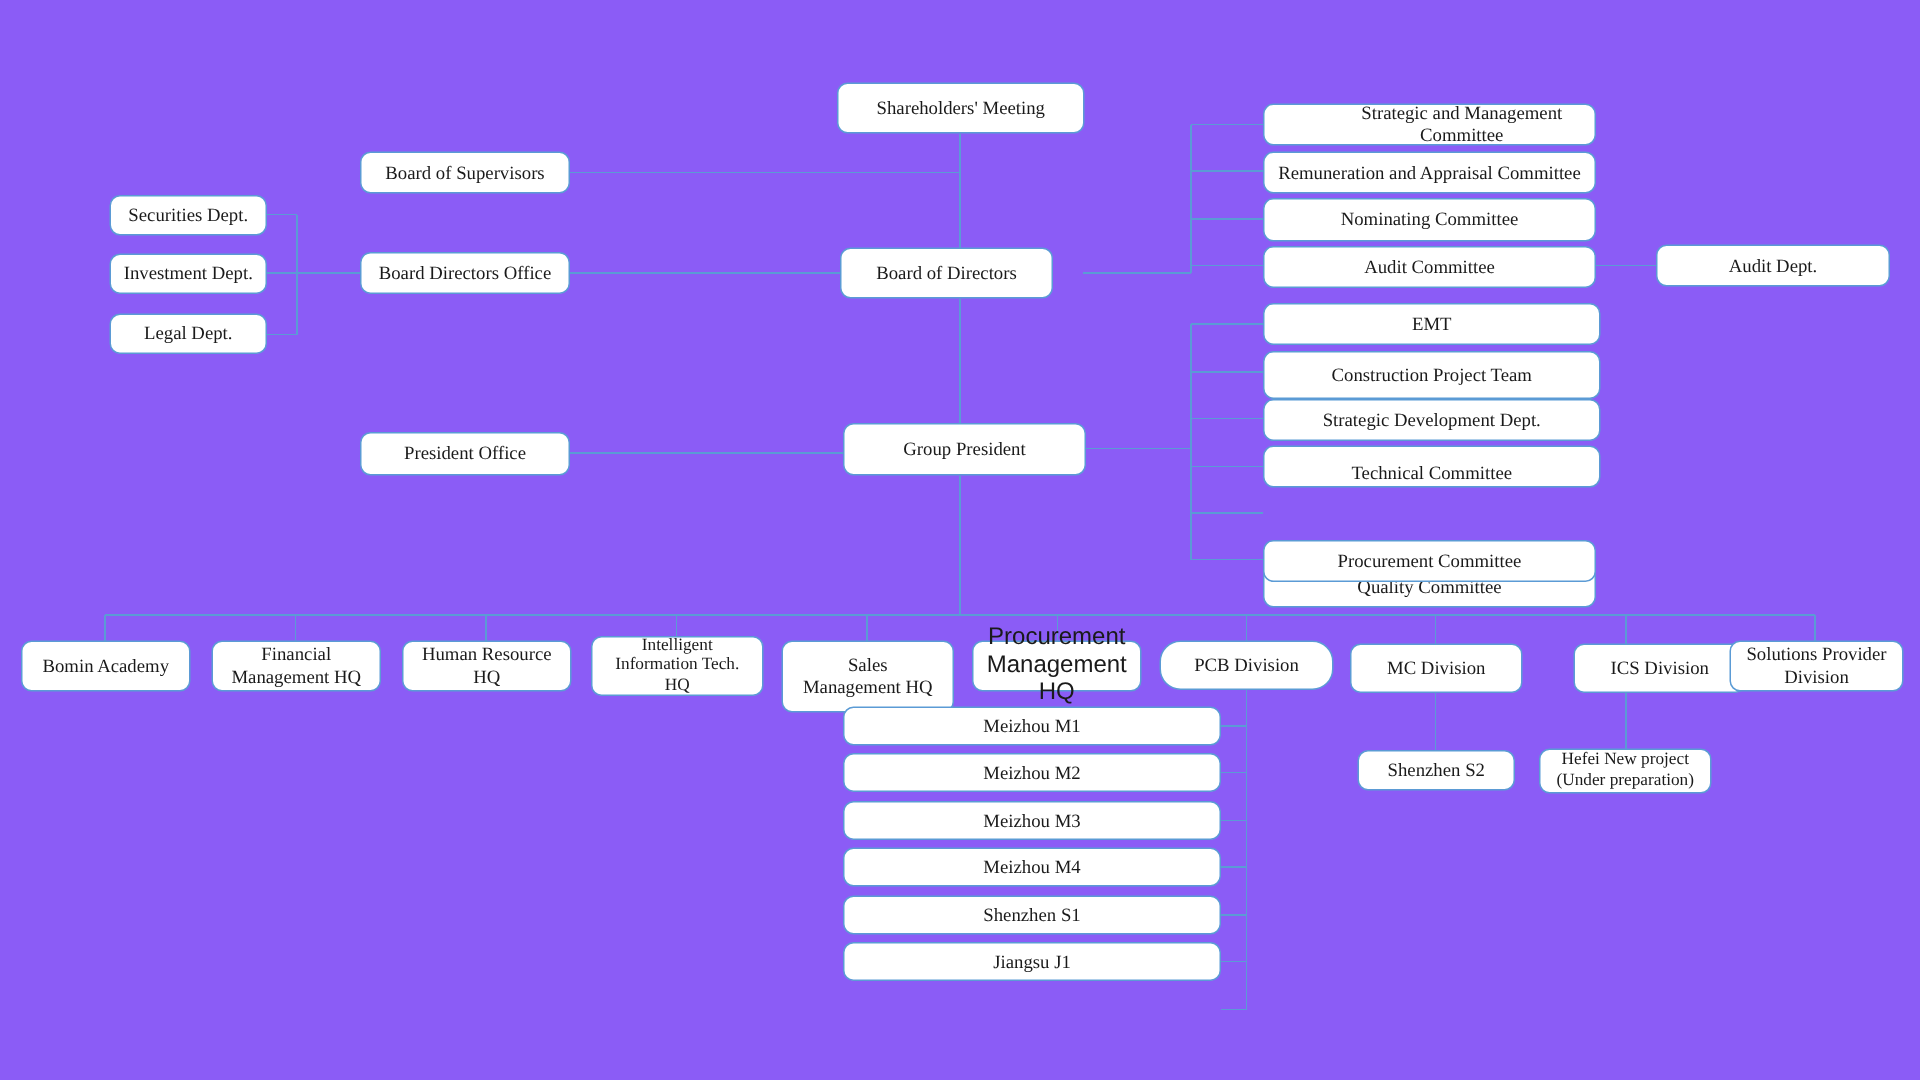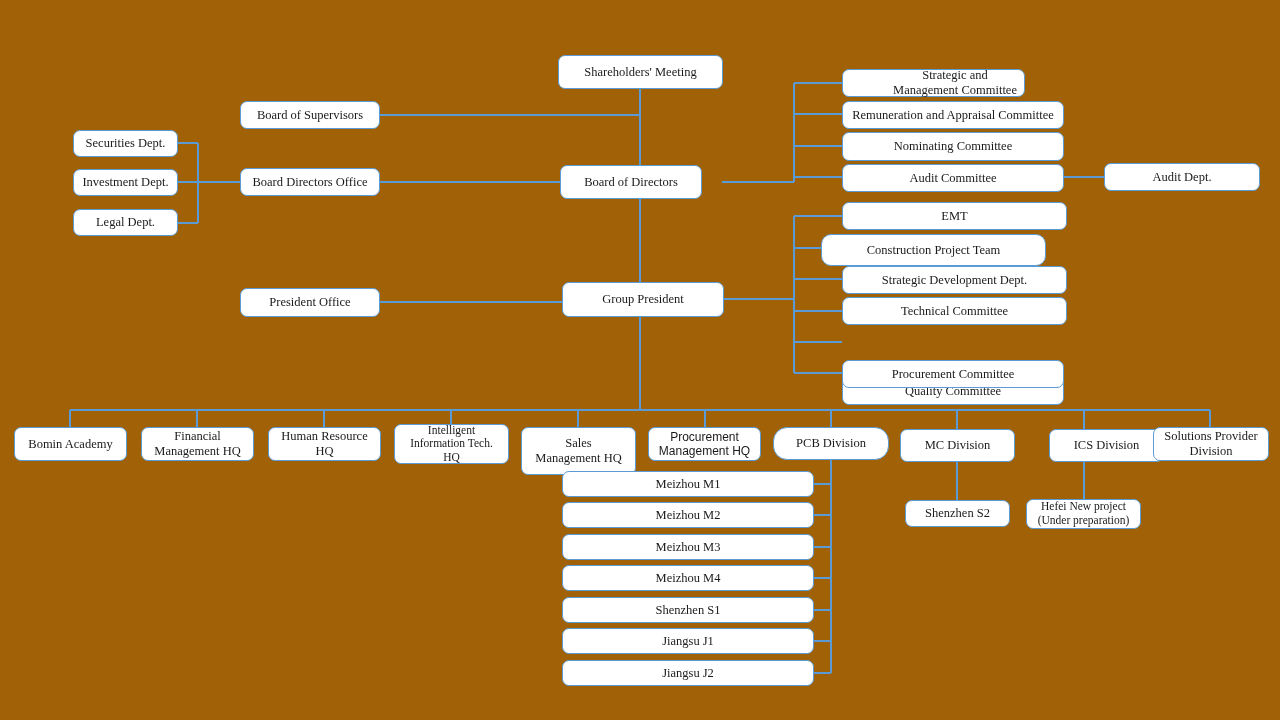--- a/index.html
+++ b/index.html
@@ -4,21 +4,21 @@
 <style>
   html, body {
     margin: 0;
     padding: 0;
     background: #ffffff;
   }
   #chart-root {
     position: relative;
     width: 1280px;
     height: 720px;
-    background: #a16207;
+    background: #8b5cf6;
     font-family: "Liberation Serif", "DejaVu Serif", serif;
     overflow: hidden;
   }
   .node {
     position: absolute;
     box-sizing: border-box;
     border: 1px solid #5B9BD5;
     border-radius: 7px;
     background: #ffffff;
     color: #1a1a1a;
@@ -27,21 +27,21 @@
     display: flex;
     align-items: center;
     justify-content: center;
     text-align: center;
     padding: 1px 4px;
     white-space: pre-line;
     z-index: 3;
   }
   .node.sans {
     font-family: "Liberation Sans", "DejaVu Sans", sans-serif;
-    font-size: 12px;
+    font-size: 16px;
   }
   .node.small {
     font-size: 11.5px;
   }
   svg#wires {
     position: absolute;
     left: 0;
     top: 0;
     width: 1280px;
     height: 720px;
@@ -155,43 +155,43 @@
   <div class="node" style="left:73px; top:130px; width:105px; height:27px;">
     <span>Securities Dept.</span>
   </div>
   <div class="node" style="left:73px; top:169px; width:105px; height:27px;">
     <span>Investment Dept.</span>
   </div>
   <div class="node" style="left:73px; top:209px; width:105px; height:27px;">
     <span>Legal  Dept.</span>
   </div>
 
-  <div class="node" style="left:842px; top:69px; width:183px; height:28px;padding-left:47px;">
+  <div class="node" style="left:842px; top:69px; width:222px; height:28px;padding-left:47px;">
     <span>Strategic  and  Management  Committee</span>
   </div>
   <div class="node" style="left:842px; top:101px; width:222px; height:28px;">
     <span>Remuneration and Appraisal Committee</span>
   </div>
   <div class="node" style="left:842px; top:132px; width:222px; height:29px;">
     <span>Nominating  Committee</span>
   </div>
   <div class="node" style="left:842px; top:164px; width:222px; height:28px;">
     <span>Audit Committee</span>
   </div>
 
   <div class="node" style="left:842px; top:202px; width:225px; height:28px;">
     <span>EMT</span>
   </div>
-  <div class="node" style="left:821px; top:234px; width:225px; height:32px;border-radius:10px;">
+  <div class="node" style="left:842px; top:234px; width:225px; height:32px;">
     <span>Construction Project Team</span>
   </div>
   <div class="node" style="left:842px; top:266px; width:225px; height:28px;">
     <span>Strategic  Development Dept.</span>
   </div>
-  <div class="node" style="left:842px; top:297px; width:225px; height:28px;">
+  <div class="node" style="left:842px; top:297px; width:225px; height:28px;align-items:flex-end;">
     <span>Technical  Committee</span>
   </div>
   <div class="node" style="left:842px; top:329px; width:222px; height:28px;margin-top:48px;">
     <span>Quality Committee</span>
   </div>
   <div class="node" style="left:842px; top:360px; width:222px; height:28px;">
     <span>Procurement  Committee</span>
   </div>
 
   <div class="node" style="left:14px; top:427px; width:113px; height:34px;">
@@ -243,23 +243,20 @@
   </div>
   <div class="node" style="left:562px; top:565px; width:252px; height:26px;">
     <span>Meizhou M4</span>
   </div>
   <div class="node" style="left:562px; top:597px; width:252px; height:26px;">
     <span>Shenzhen S1</span>
   </div>
   <div class="node" style="left:562px; top:628px; width:252px; height:26px;">
     <span>Jiangsu J1</span>
   </div>
-  <div class="node" style="left:562px; top:660px; width:252px; height:26px;">
-    <span>Jiangsu J2</span>
-  </div>
 
   <div class="node" style="left:905px; top:500px; width:105px; height:27px;">
     <span>Shenzhen S2</span>
   </div>
 
   <div class="node small" style="left:1026px; top:499px; width:115px; height:30px;">
     <span>Hefei New project
 (Under preparation)</span>
   </div>
 

